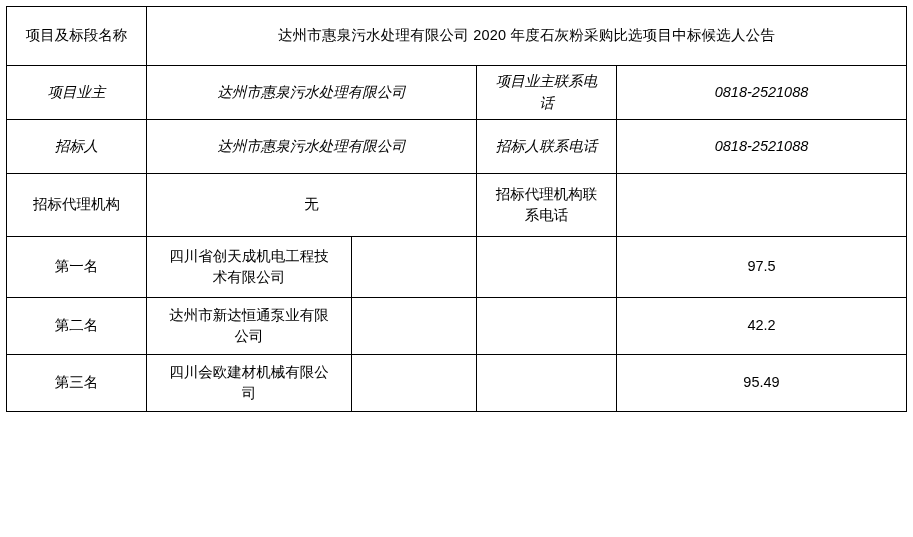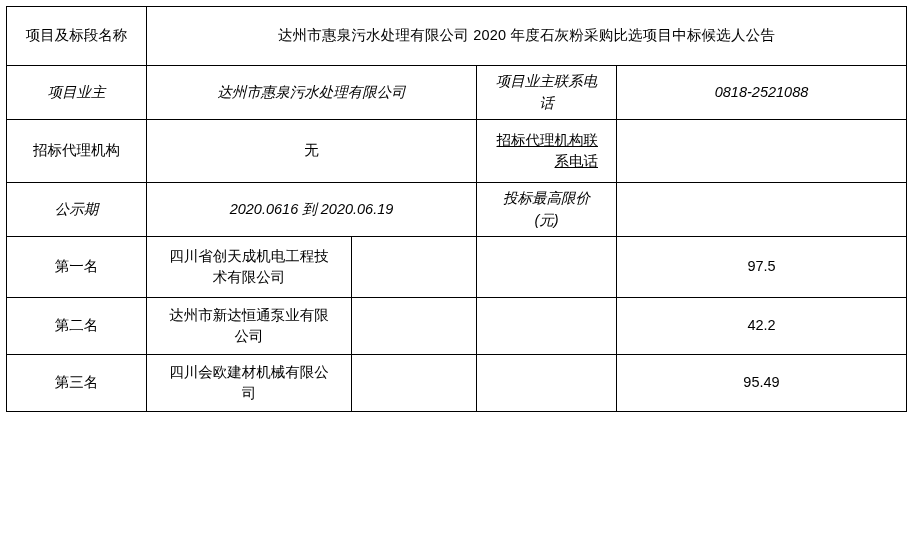--- a/index.html
+++ b/index.html
@@ -28,21 +28,21 @@
   }
   table.bid-table td {
     border: 1px solid #000000;
     font-size: 14.5px;
     line-height: 1.45;
     padding: 4px 18px;
     vertical-align: middle;
     word-break: break-word;
   }
   .c-center { text-align: center; }
-  .c-left { text-align: right; text-decoration: underline; }
+  .c-left { text-align: center; }
   .title-cell {
     font-size: 15px;
     letter-spacing: 0.2px;
   }
   .h-row1 td { height: 50px; }
   .h-row  td { height: 45px; font-style: italic; }
   .h-row-tall td { height: 54px; }
   .h-head td { height: 60px; }
   .h-cand td { height: 48px; }
   .h-cand-tall td { height: 52px; }
@@ -67,35 +67,35 @@
         <td class="c-center title-cell" colspan="4">达州市惠泉污水处理有限公司 2020 年度石灰粉采购比选项目中标候选人公告</td>
       </tr>
 
       <tr class="h-row">
         <td class="c-center label-cell">项目业主</td>
         <td class="c-center" colspan="2">达州市惠泉污水处理有限公司</td>
         <td class="c-center label-cell">项目业主联系电话</td>
         <td class="c-center">0818-2521088</td>
       </tr>
 
+      <tr class="h-row">
+        <td class="c-center label-cell">招标人</td>
+        <td class="c-center" colspan="2">达州市惠泉污水处理有限公司</td>
+        <td class="c-center label-cell">招标人联系电话</td>
+        <td class="c-center">0818-2521088</td>
+      </tr>
 
       <tr class="h-row-tall">
         <td class="c-center label-cell">招标代理机构</td>
         <td class="c-center" colspan="2">无</td>
         <td class="c-left label-cell pad-cell">招标代理机构联系电话</td>
         <td class="c-center"></td>
       </tr>
 
 
-      <tr class="h-row">
-        <td class="c-center label-cell">公示期</td>
-        <td class="c-center" colspan="2">2020.0616 到 2020.06.19</td>
-        <td class="c-center label-cell">投标最高限价(元)</td>
-        <td class="c-center"></td>
-      </tr>
 
 
       <tr class="h-cand-tall">
         <td class="c-center">第一名</td>
         <td class="c-center">四川省创天成机电工程技术有限公司</td>
         <td class="c-center"></td>
         <td class="c-center"></td>
         <td class="c-center">97.5</td>
       </tr>
 

